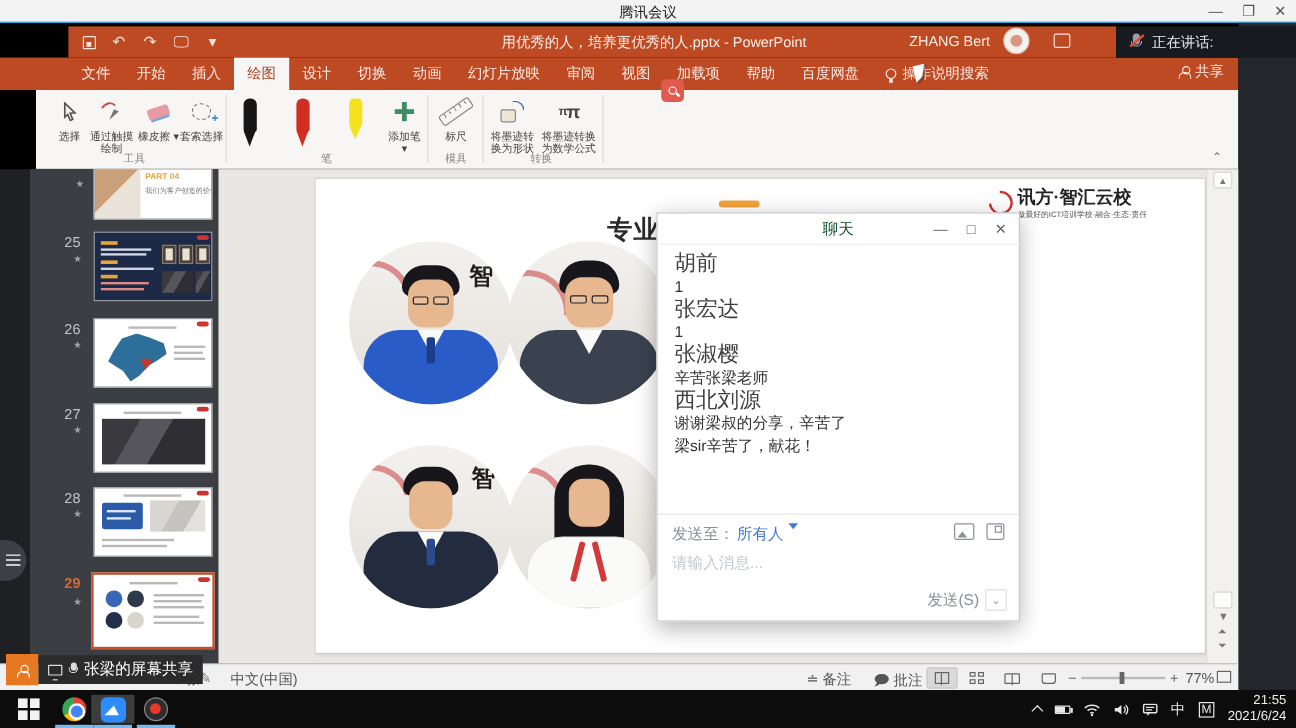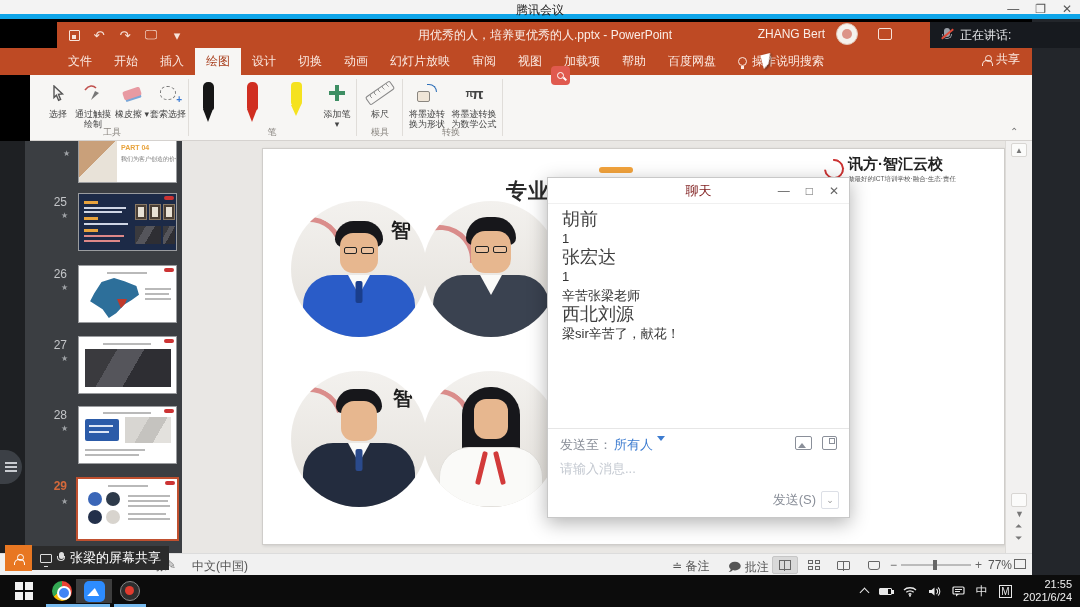--- a/index.html
+++ b/index.html
@@ -2,21 +2,21 @@
 <html><head>
 <meta charset="utf-8">
 <style>
   *{margin:0;padding:0;box-sizing:border-box}
   html,body{background:#1a1a1a}
   #screen{position:relative;width:1080px;height:607px;background:#000;overflow:hidden;
     font-family:"Liberation Sans","DejaVu Sans",sans-serif;-webkit-font-smoothing:antialiased}
   .abs{position:absolute}
 
   
-  .mt-bar{left:0;top:0;width:1080px;height:19px;background:#F3F3F3;border-bottom:5px solid #0ea5e9}
+  .mt-bar{left:0;top:0;width:1080px;height:19px;background:#F3F3F3;border-bottom:1px solid #0ea5e9}
   .mt-title{left:0;right:0;top:2px;text-align:center;font-size:12px;color:#222}
   .mt-ctrls{right:8px;top:1px;display:flex;gap:16px;color:#555;font-size:12px;line-height:16px}
   .mt-ctrls span{cursor:default}
 
   
   .ppt-titlebar{left:57px;top:22px;width:873px;height:26px;background:#BE4A24;display:flex;align-items:center}
   .qat{display:flex;align-items:center;gap:12px;padding-left:12px;color:#F7E3DA;font-size:13px}
   .qat .qi{width:14px;text-align:center}
   .save-glyph{width:11px;height:11px;border:1.5px solid #F7E3DA;border-radius:1px;position:relative}
   .save-glyph::after{content:"";position:absolute;left:2px;top:4px;width:4px;height:4px;background:#F7E3DA}
@@ -164,21 +164,21 @@
   .tray{position:absolute;right:0;top:0;height:32px;display:flex;align-items:center;gap:11px;padding-right:8px;color:#E8E8E8}
   .tray .t-txt{font-size:12px}
   .clock{font-size:11px;line-height:13px;text-align:right;color:#F0F0F0}
   .chev-up{width:7px;height:7px;border-left:1.6px solid #E8E8E8;border-top:1.6px solid #E8E8E8;transform:rotate(45deg);margin-top:3px}
   .batt{width:13px;height:7px;border:1.2px solid #E8E8E8;border-radius:1px;position:relative;background:linear-gradient(90deg,#E8E8E8 0 70%,transparent 70%)}
   .batt::after{content:"";position:absolute;right:-3px;top:1.5px;width:1.6px;height:4px;background:#E8E8E8}
 
   
   .chat{left:547px;top:177px;width:303px;height:341px;background:#FFF;border:1px solid #C8C8C8;box-shadow:0 5px 18px rgba(0,0,0,.3);z-index:45}
   .chat-head{position:relative;height:26px;display:flex;align-items:center;justify-content:center;border-bottom:1px solid #F0F0F0}
-  .chat-title{font-size:13px;color:#7f1d1d}
+  .chat-title{font-size:13px;color:#14532d}
   .chat-ctrls{position:absolute;right:10px;top:0;height:26px;display:flex;gap:16px;align-items:center;color:#666;font-size:12px}
   .chat-msgs{padding:6px 14px 0}
   .msg-name{font-size:18px;color:#404040;line-height:19px}
   .msg-text{font-size:13px;color:#333;line-height:19px}
   .chat-foot{position:absolute;left:0;right:0;bottom:0;height:89px;border-top:1px solid #E6E6E6}
   .send-row{display:flex;align-items:flex-start;padding:7px 12px 0;font-size:13px}
   .send-label{color:#8A8F99}
   .send-val{color:#3D7CD0;margin-left:2px}
   .send-caret{display:inline-block;width:0;height:0;border-left:4px solid transparent;border-right:4px solid transparent;border-top:5px solid #3D7CD0;margin-left:4px;vertical-align:1px}
   .foot-icons{margin-left:auto;display:flex;gap:10px;align-items:center}
@@ -568,22 +568,24 @@
         <span>—</span>
         <span>□</span>
         <span>✕</span>
       </span>
     </div>
     <div class="chat-msgs">
       <div class="msg-name">胡前</div>
       <div class="msg-text">1</div>
       <div class="msg-name">张宏达</div>
       <div class="msg-text">1</div>
+      <div class="msg-name">张淑樱</div>
       <div class="msg-text">辛苦张梁老师</div>
       <div class="msg-name">西北刘源</div>
+      <div class="msg-text">谢谢梁叔的分享，辛苦了</div>
       <div class="msg-text">梁sir辛苦了，献花！</div>
     </div>
     <div class="chat-foot">
       <div class="send-row">
         <span class="send-label">发送至：</span>
         <span class="send-val">所有人</span>
         <span class="send-caret"></span>
         <span class="foot-icons">
           <span class="pic-ico"></span>
           <span class="panel-ico"></span>

